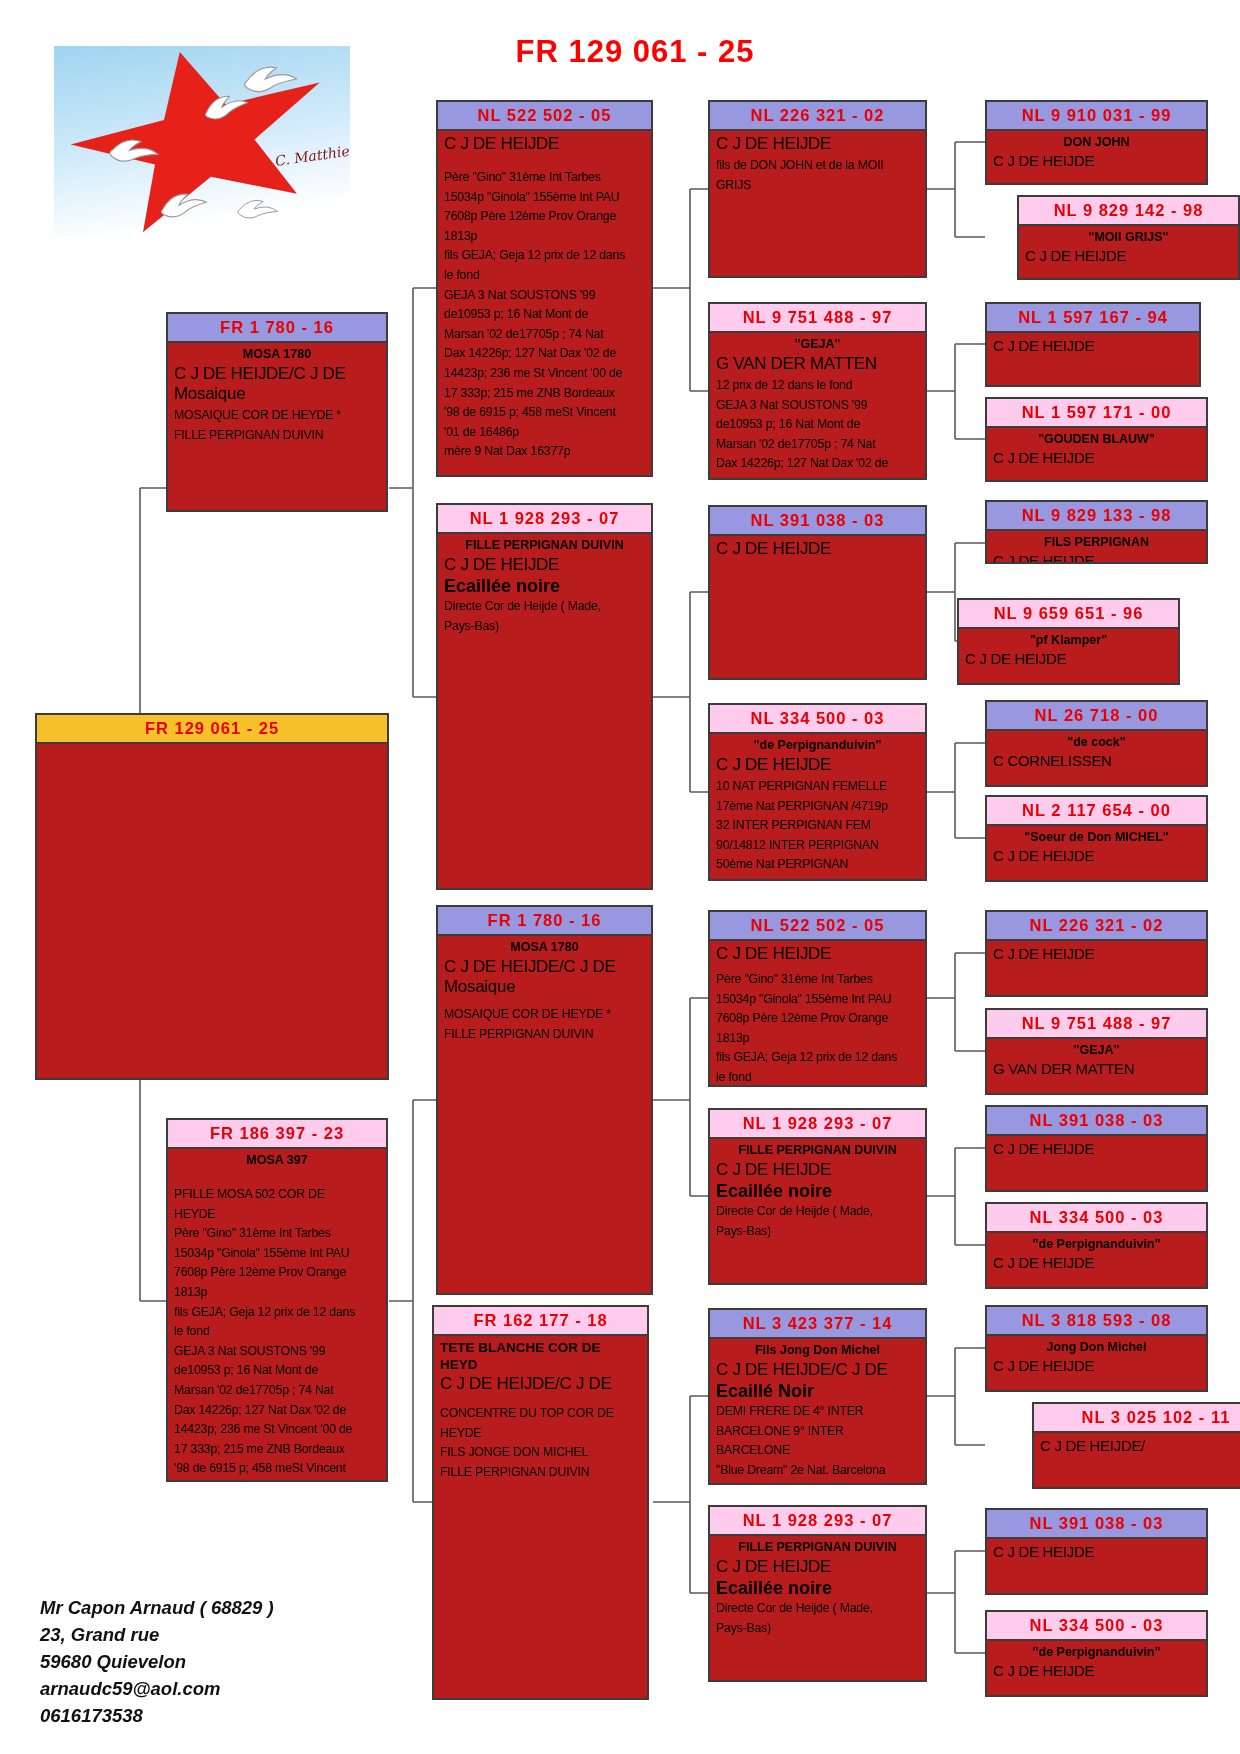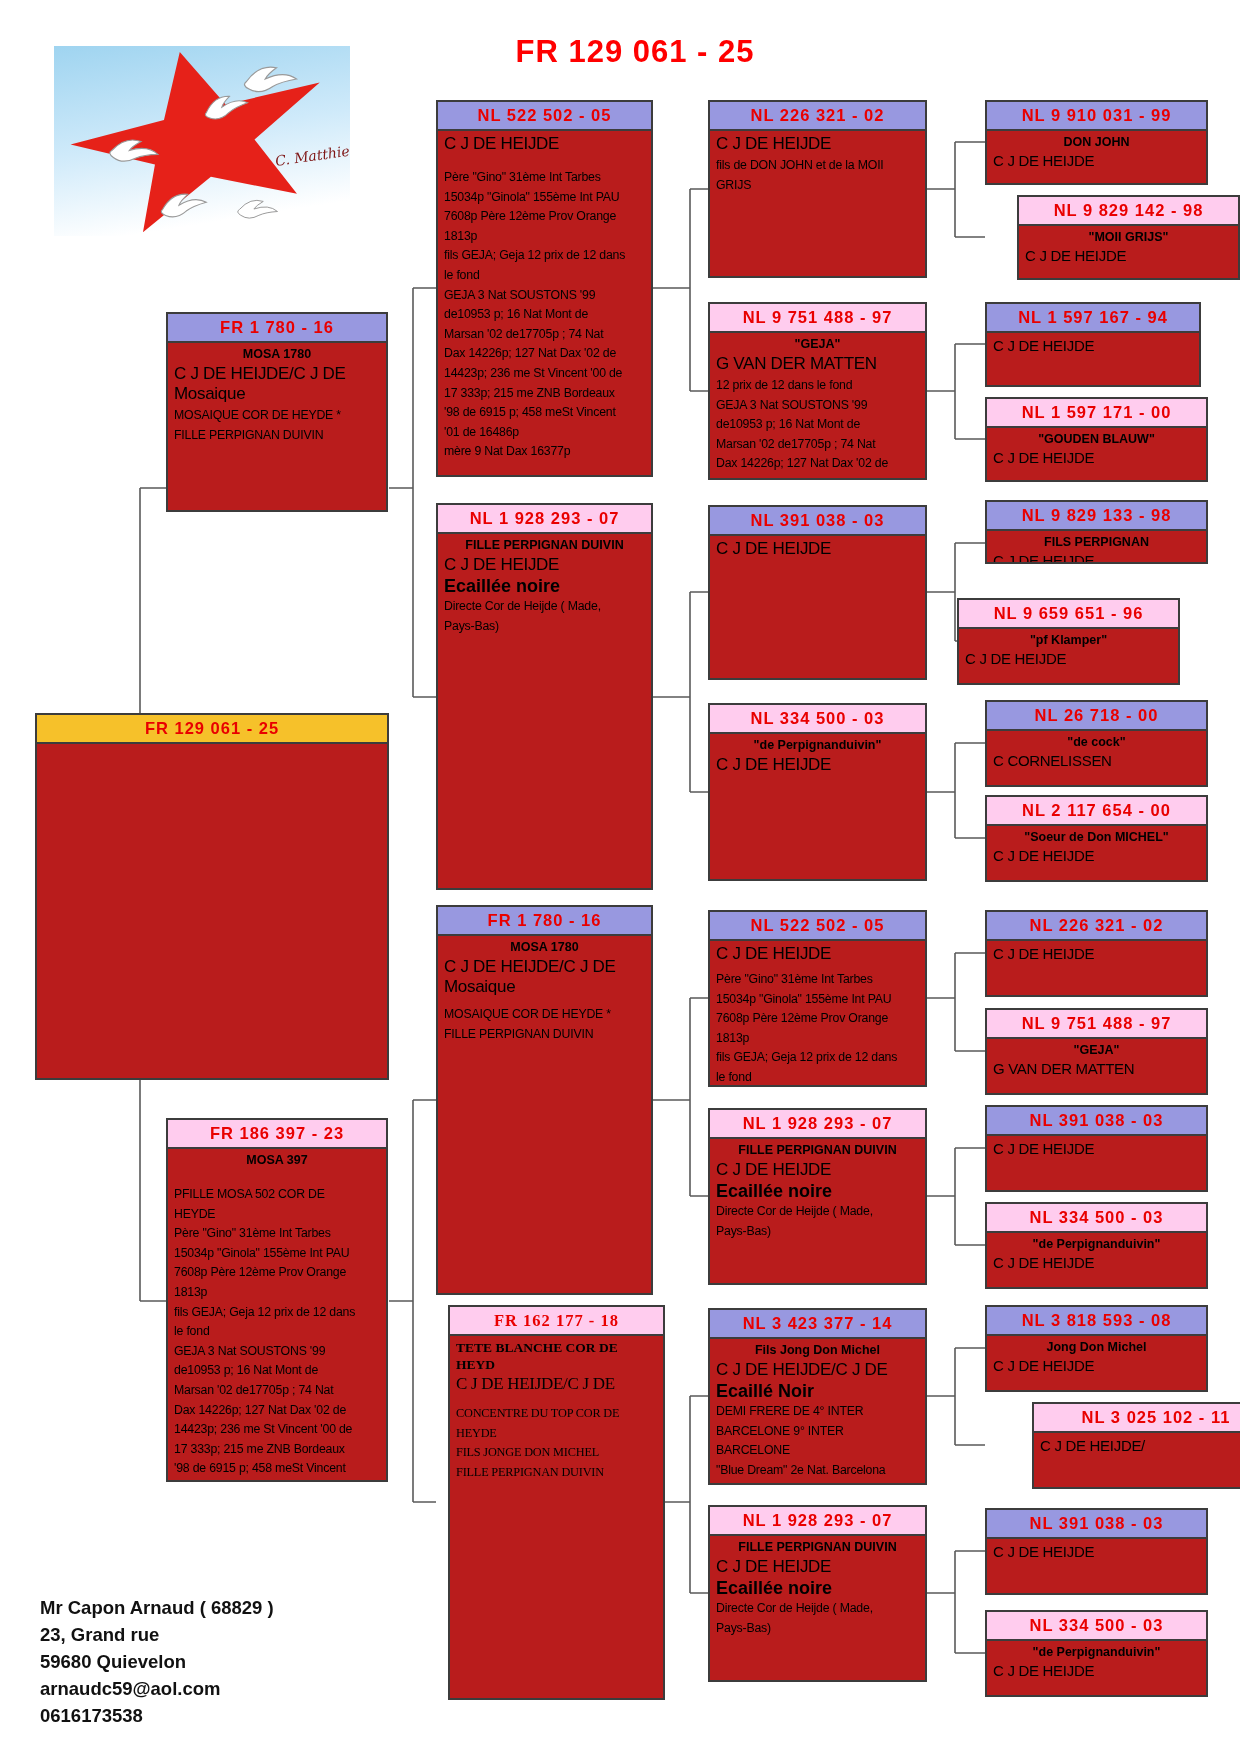--- a/index.html
+++ b/index.html
@@ -31,21 +31,21 @@
   .d .nick{line-height:16px;}
 
   
   #subj{left:35px;top:713px;width:354px;height:367px;}
   #a1{left:166px;top:312px;width:222px;height:200px;}
   #a2{left:166px;top:1118px;width:222px;height:364px;}
   
   #b1{left:436px;top:100px;width:217px;height:377px;}
   #b2{left:436px;top:503px;width:217px;height:387px;}
   #b3{left:436px;top:905px;width:217px;height:390px;}
-  #b4{left:448px;top:1305px;width:217px;height:395px;font-family:Liberation Serif, serif;}
+  #b4{left:432px;top:1305px;width:217px;height:395px;}
   
   #c1{left:708px;top:100px;width:219px;height:178px;}
   #c2{left:708px;top:302px;width:219px;height:178px;}
   #c3{left:708px;top:505px;width:219px;height:175px;}
   #c4{left:708px;top:703px;width:219px;height:178px;}
   #c5{left:708px;top:910px;width:219px;height:177px;}
   #c6{left:708px;top:1108px;width:219px;height:177px;}
   #c7{left:708px;top:1308px;width:219px;height:177px;}
   #c8{left:708px;top:1505px;width:219px;height:177px;}
   
@@ -63,21 +63,21 @@
   #d12{left:985px;top:1202px;width:223px;height:87px;}
   #d13{left:985px;top:1305px;width:223px;height:87px;}
   #d14{left:1032px;top:1402px;width:248px;height:87px;}
   #d15{left:985px;top:1508px;width:223px;height:87px;}
   #d16{left:985px;top:1610px;width:223px;height:87px;}
 
   #connectors{position:absolute;left:0;top:0;width:1240px;height:1754px;
               pointer-events:none;}
 
   #owner{position:absolute;left:40px;top:1594px;font-size:18.5px;font-weight:bold;
-         color:#111;line-height:27px;}
+         color:#111;line-height:27px;font-style:italic;}
 </style>
 </head>
 <body>
 
 <div id="page">
 
   <svg id="logo" viewBox="0 0 296 190">
     <defs>
       <linearGradient id="sky" x1="0" y1="0" x2="0.25" y2="1">
         <stop offset="0" stop-color="#9fd4f0"></stop>
@@ -231,20 +231,25 @@
     <div class="hdr">NL  391 038  -  03</div>
     <div class="bd">
       <div class="pname">C J DE HEIJDE</div>
     </div>
   </div>
   <div class="box pink" id="c4">
     <div class="hdr">NL  334 500  -  03</div>
     <div class="bd">
       <div class="nick">"de Perpignanduivin"</div>
       <div class="pname">C J DE HEIJDE</div>
+      <div class="details">10 NAT PERPIGNAN FEMELLE
+17ème Nat PERPIGNAN /4719p
+32 INTER PERPIGNAN FEM
+90/14812 INTER PERPIGNAN
+50ème Nat PERPIGNAN</div>
     </div>
   </div>
   <div class="box purple" id="c5">
     <div class="hdr">NL  522 502  -  05</div>
     <div class="bd">
       <div class="pname">C J DE HEIJDE</div>
       <div class="details" style="margin-top:6px">Père "Gino" 31ème Int Tarbes
 15034p "Ginola" 155ème Int PAU
 7608p Père 12ème Prov Orange
 1813p

